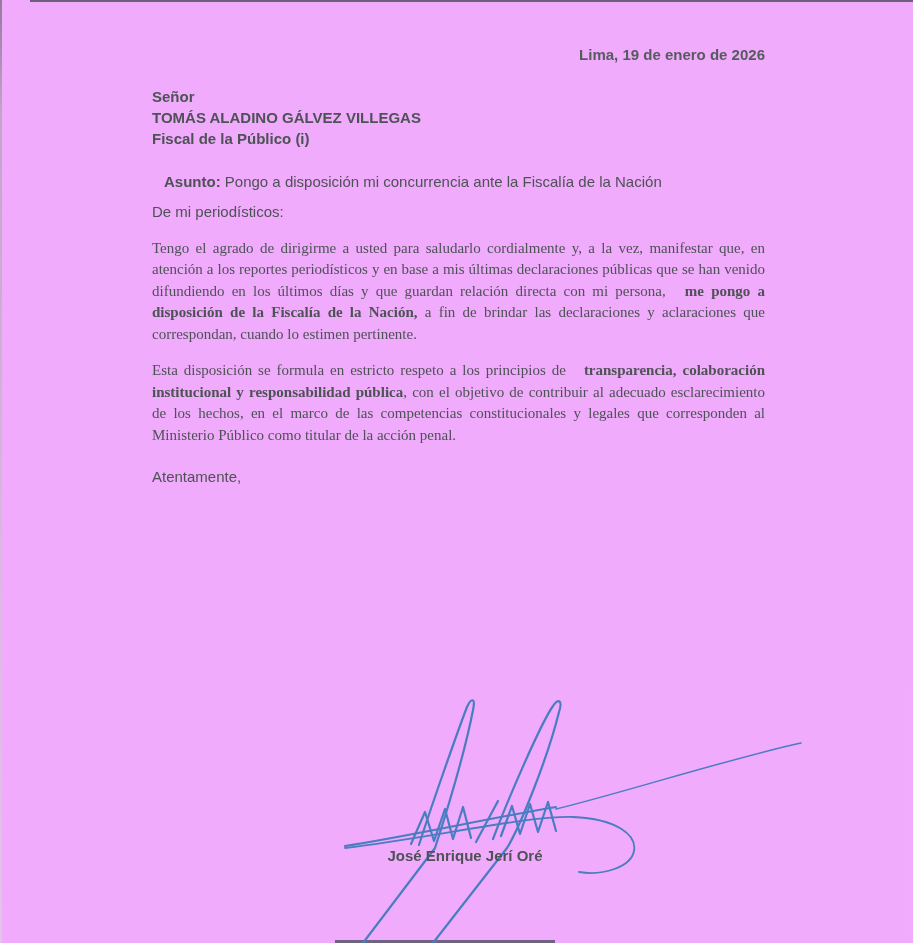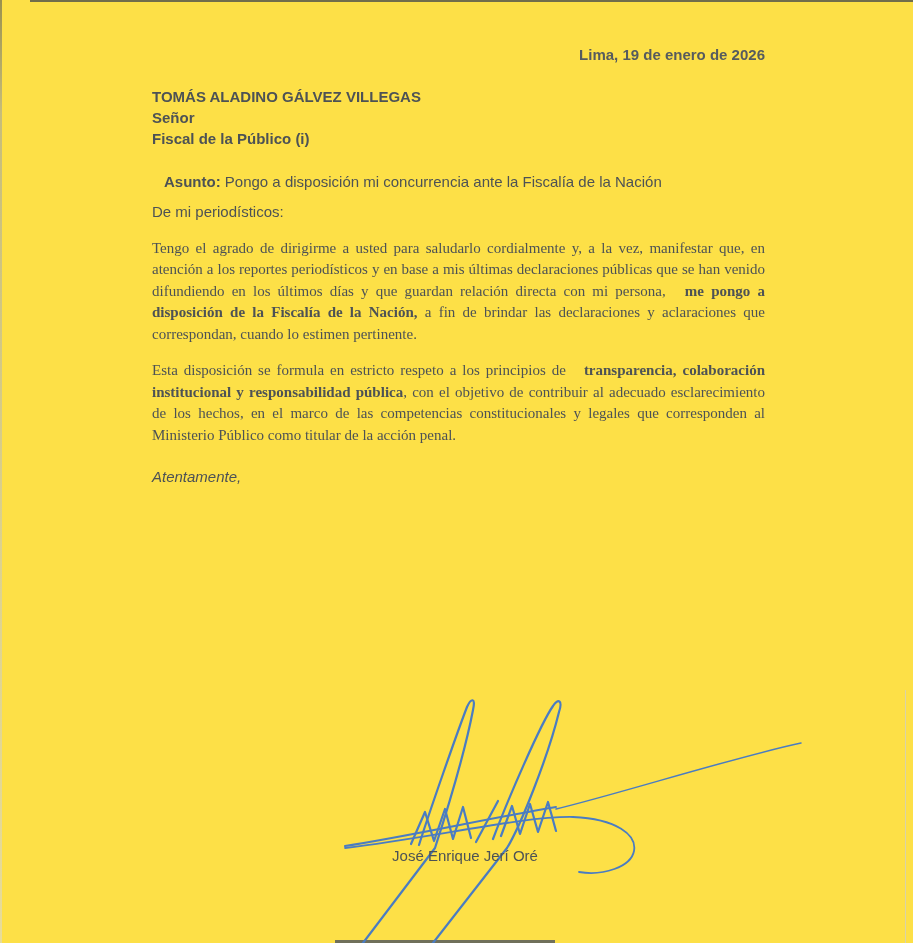--- a/index.html
+++ b/index.html
@@ -5,21 +5,21 @@
   html, body {
     margin: 0;
     padding: 0;
     background: #ffffff;
     font-family: "Liberation Sans", "DejaVu Sans", sans-serif;
   }
   .page {
     position: relative;
     width: 913px;
     height: 943px;
-    background: #fde047;
+    background: #f0abfc;
     overflow: hidden;
   }
   
   .scan-edge-top {
     position: absolute;
     left: 30px; top: 0;
     width: 883px; height: 2px;
     background: #41474c;
     opacity: 0.75;
   }
@@ -65,61 +65,61 @@
   }
   .recipient div { line-height: 21px; }
   .presente { margin-bottom: 9px; }
   .line-block { margin-bottom: 9px; }
   .para {
     text-align: justify;
     margin-bottom: 10px;
     font-family: Liberation Serif, serif;
   }
   .para .b, .b { font-weight: bold; margin-left: 12px; }
-  .closing { margin-top: 20px; font-style: italic; }
+  .closing { margin-top: 20px; }
   .signature-area {
     position: absolute;
     left: 335px;
     top: 695px;
     width: 490px;
     height: 248px;
   }
   .signature-area svg {
     position: absolute;
     left: 0; top: 0;
   }
   .signer {
     position: absolute;
     left: 355px;
     top: 845px;
     width: 220px;
     text-align: center;
-    font-weight: normal;
+    font-weight: bold;
     color: #4d5255;
     font-size: 15px;
     line-height: 21px;
   }
 </style>
 </head>
 <body>
 
 <div class="page">
 
   <div class="scan-edge-top"></div>
   <div class="scan-edge-left"></div>
   <div class="scan-edge-right"></div>
   <div class="scan-smudge-bottom"></div>
 
   <div class="letter">
 
     <div class="date-line">Lima, 19 de enero de 2026</div>
 
     <div class="recipient">
+      <div>Señor</div>
       <div>TOMÁS ALADINO GÁLVEZ VILLEGAS</div>
-      <div>Señor</div>
       <div>Fiscal de la Público (i)</div>
     </div>
 
 
     <div class="line-block"><span class="b">Asunto:</span><span> Pongo a disposición mi concurrencia ante la Fiscalía de la Nación</span></div>
 
     <div class="line-block">De mi periodísticos:</div>
 
     <p class="para"><span>Tengo el agrado de dirigirme a usted para saludarlo cordialmente y, a la vez, manifestar que, en atención a los reportes periodísticos y en base a mis últimas declaraciones públicas que se han venido difundiendo en los últimos días y que guardan relación directa con mi persona, </span><span class="b">me pongo a disposición de la Fiscalía de la Nación,</span><span> a fin de brindar las declaraciones y aclaraciones que correspondan, cuando lo estimen pertinente.</span></p>
     <p class="para"><span>Esta disposición se formula en estricto respeto a los principios de </span><span class="b">transparencia, colaboración institucional y responsabilidad pública</span><span>, con el objetivo de contribuir al adecuado esclarecimiento de los hechos, en el marco de las competencias constitucionales y legales que corresponden al Ministerio Público como titular de la acción penal.</span></p>

